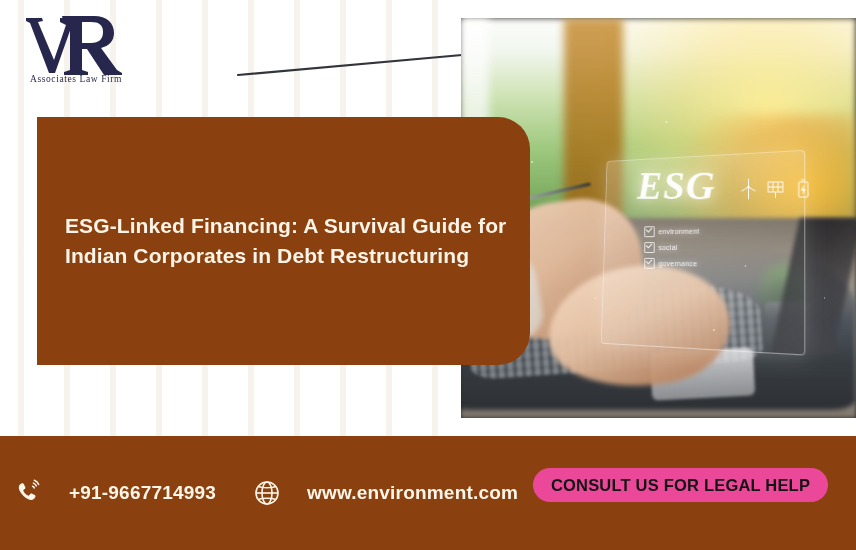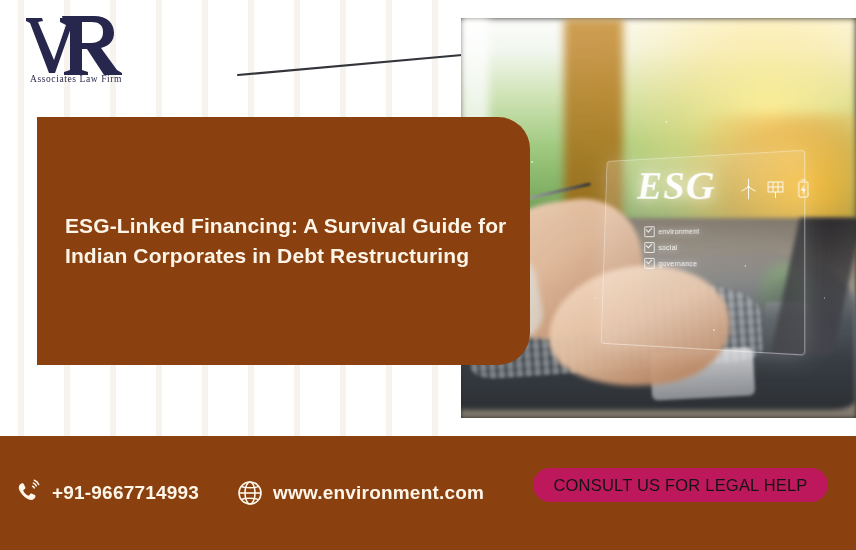--- a/index.html
+++ b/index.html
@@ -334,46 +334,46 @@
     bottom: 0;
     width: 856px;
     height: 114px;
     background: #8B400F;
     display: flex;
     align-items: center;
   }
   .contact-item {
     display: flex;
     align-items: center;
-    gap: 8px;
+    gap: 25px;
     color: #FDF6E9;
   }
   .contact-item.phone { margin-left: 14px; }
   .contact-item.web { margin-left: 36px; }
   .contact-icon { width: 30px; height: 30px; flex: 0 0 30px; }
   .contact-icon svg { display: block; }
   .contact-text {
     font-size: 19px;
     font-weight: bold;
     letter-spacing: 0.2px;
     white-space: nowrap;
   }
   .cta-button {
     position: absolute;
     left: 533px;
     top: 468px;
     width: 295px;
     height: 34px;
-    background: #be185d;
+    background: #ec4899;
     border: none;
     border-radius: 17px;
     color: #141414;
     font-family: "Liberation Sans", sans-serif;
     font-size: 16.5px;
-    font-weight: normal;
+    font-weight: bold;
     letter-spacing: 0.2px;
     cursor: pointer;
     display: flex;
     align-items: center;
     justify-content: center;
     padding: 0;
   }
 </style>
 </head>
 <body>

